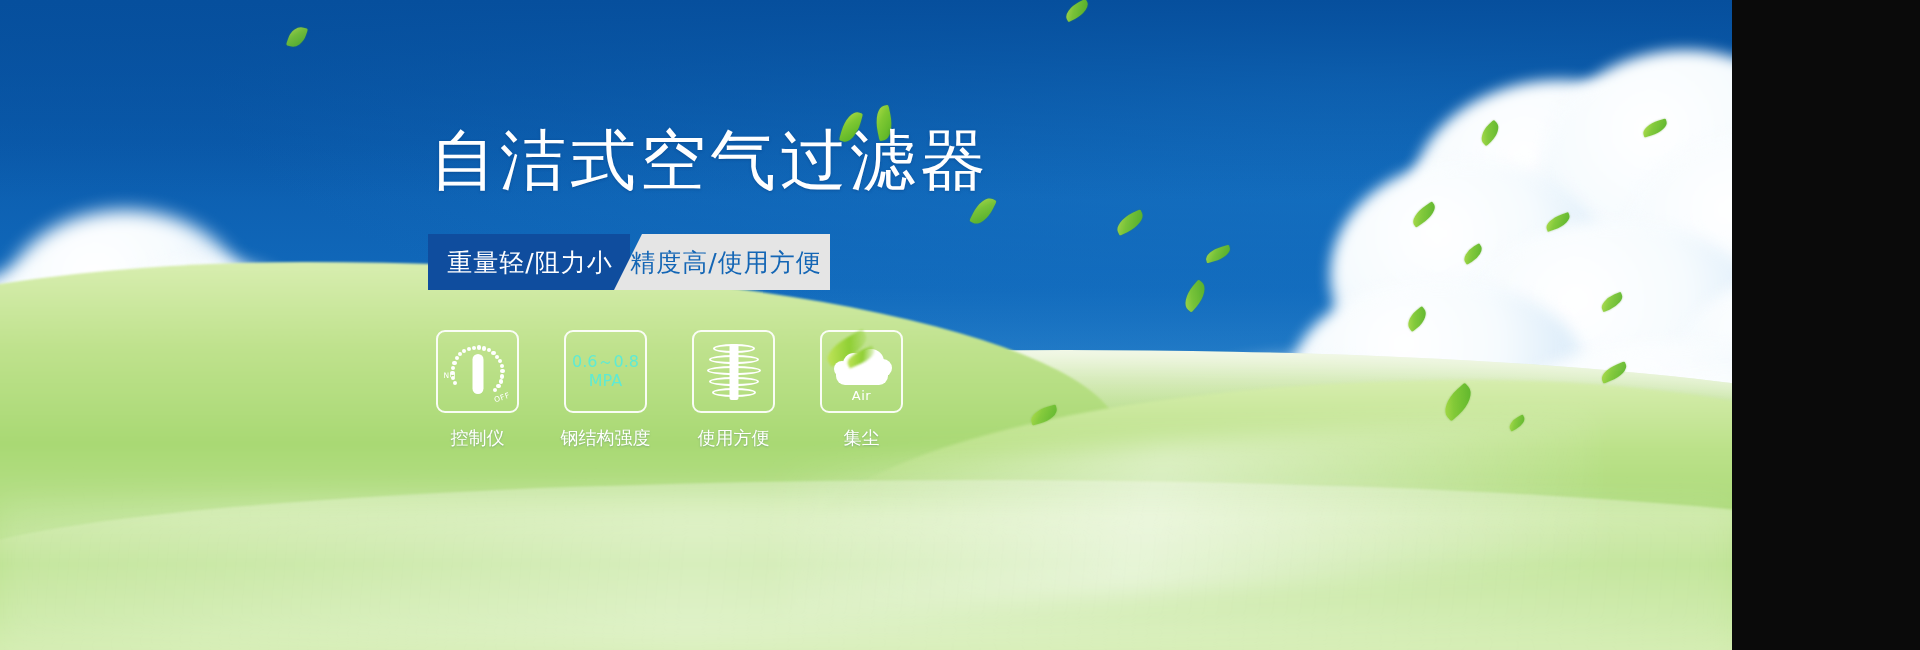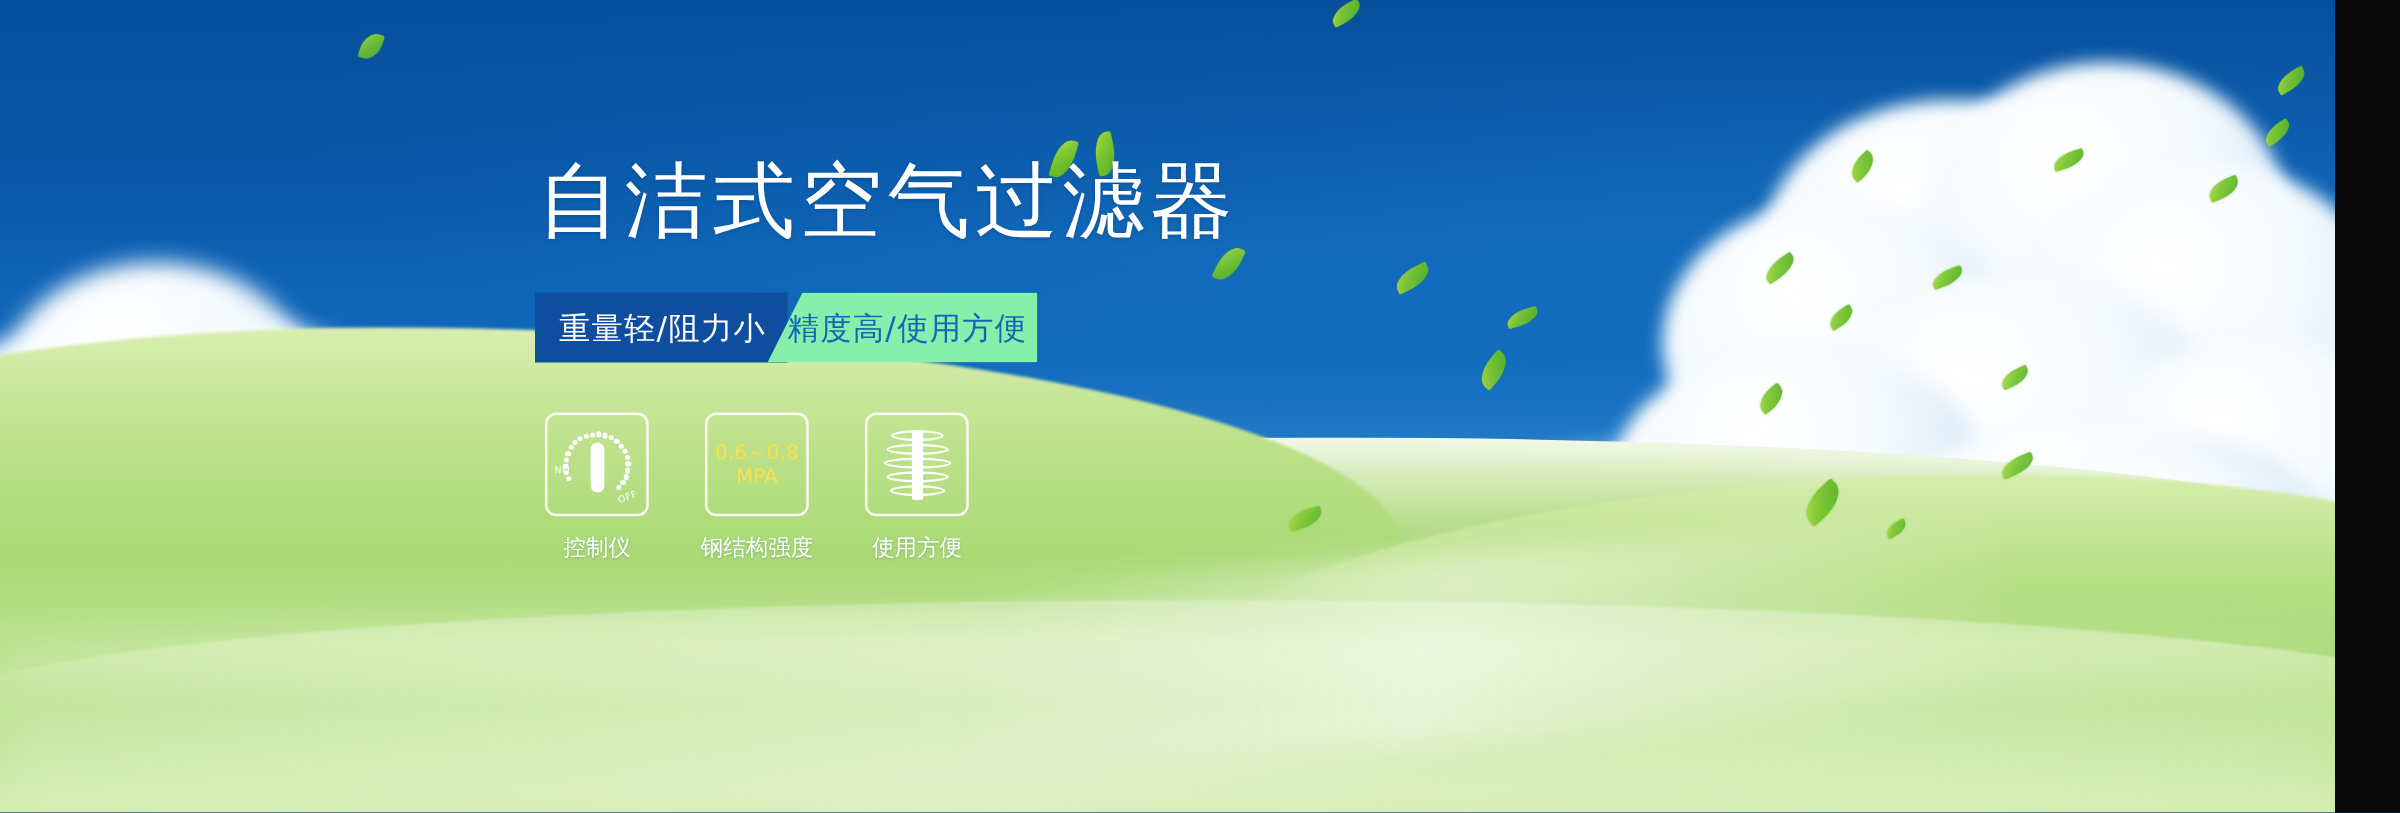--- a/index.html
+++ b/index.html
@@ -1,21 +1,21 @@
 <!DOCTYPE html>
 <html lang="zh"><head>
 <meta charset="utf-8">
 <title>Banner</title>
 <style>
   html,body{margin:0;padding:0;background:#0a0a0a;}
   *{box-sizing:border-box;}
 
   .stage{
     position:relative;
-    width:1868px;height:650px;
+    width:1732px;height:650px;
     overflow:hidden;
     font-family:"Liberation Sans","DejaVu Sans",sans-serif;
     background:#0b5aa8;
     text-decoration:underline;
   }
 
   
   .sky{
     position:absolute;inset:0;
     background:
@@ -112,35 +112,35 @@
   .badge{
     display:flex;align-items:center;justify-content:center;
     font-size:25px;letter-spacing:1px;white-space:nowrap;
     font-family:"DejaVu Sans","Liberation Sans",sans-serif;
   }
   .badge-dark{
     background:#0f4d9e;color:#ffffff;
     padding:0 24px 0 26px;width:202px;
   }
   .badge-light{
-    background:#86efac;color:#1466b5;
+    background:#e5e5e5;color:#1466b5;
     padding:0 22px 0 30px;width:216px;
     clip-path:polygon(28px 0, 100% 0, 100% 100%, 0 100%);
     margin-left:-16px;
   }
 
   .features{position:absolute;left:436px;top:330px;display:flex;gap:45px;}
   .feature{width:83px;display:flex;flex-direction:column;align-items:center;}
   .feature-box{
     width:83px;height:83px;border:2px solid rgba(255,255,255,.92);
     border-radius:9px;display:flex;align-items:center;justify-content:center;
     text-align:center;position:relative;
   }
   .feature-text{
-    color:#fde047;font-size:16px;line-height:1.18;letter-spacing:0;
+    color:#5eead4;font-size:16px;line-height:1.18;letter-spacing:0;
     font-family:"DejaVu Sans","Liberation Sans",sans-serif;font-weight:400;
   }
   .feature-label{
     margin-top:13px;color:#ffffff;font-size:18px;white-space:nowrap;
     font-family:"DejaVu Sans","Liberation Sans",sans-serif;
     text-shadow:0 1px 2px rgba(10,60,120,.25);
   }
   .feature-wide .feature-label{margin-left:0;}
 
   
@@ -317,16 +317,31 @@
             <div class="disc" style="top:13px;width:50px;"></div>
             <div class="disc" style="top:24px;width:54px;"></div>
             <div class="disc" style="top:35px;width:50px;"></div>
             <div class="disc" style="top:46px;width:44px;"></div>
           </div>
         </div>
         <div class="feature-label">使用方便</div>
       </div>
 
 
+      <div class="feature">
+        <div class="feature-box">
+          <div class="aircloud">
+            <div class="swoosh" style="left:-6px;top:-4px;width:46px;height:18px;transform:rotate(-30deg);"></div>
+            <div class="puff" style="left:4px;top:18px;width:16px;height:16px;"></div>
+            <div class="puff" style="left:13px;top:10px;width:22px;height:22px;"></div>
+            <div class="puff" style="left:28px;top:6px;width:26px;height:26px;"></div>
+            <div class="puff" style="left:44px;top:16px;width:18px;height:18px;"></div>
+            <div class="base"></div>
+            <div class="swoosh" style="left:16px;top:8px;width:30px;height:12px;transform:rotate(-24deg);"></div>
+            <div class="air-t">Air</div>
+          </div>
+        </div>
+        <div class="feature-label">集尘</div>
+      </div>
 
     </div>
   </div>
 </div>
 
 </body></html>

